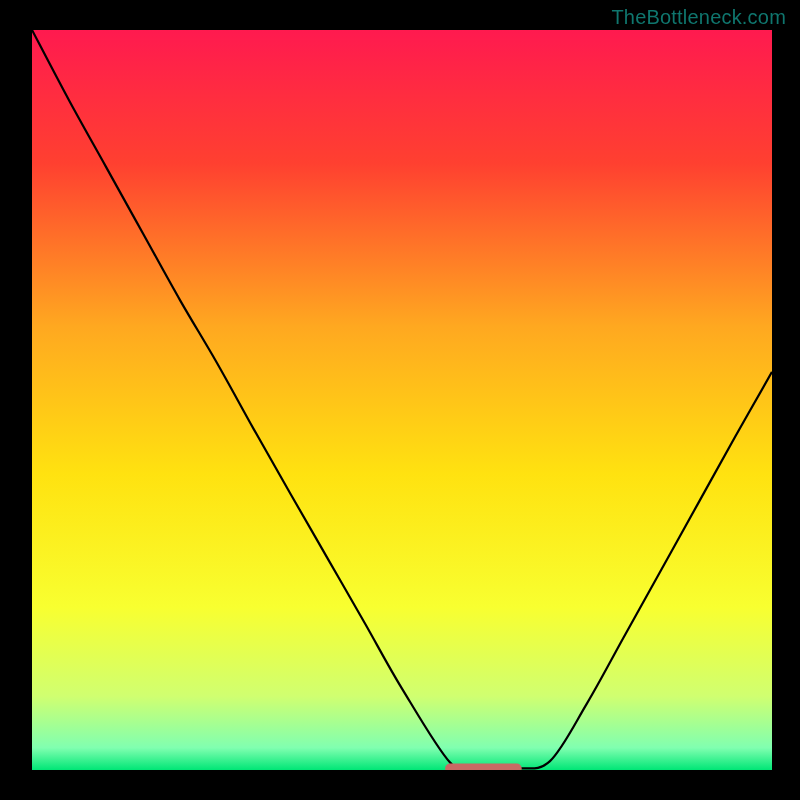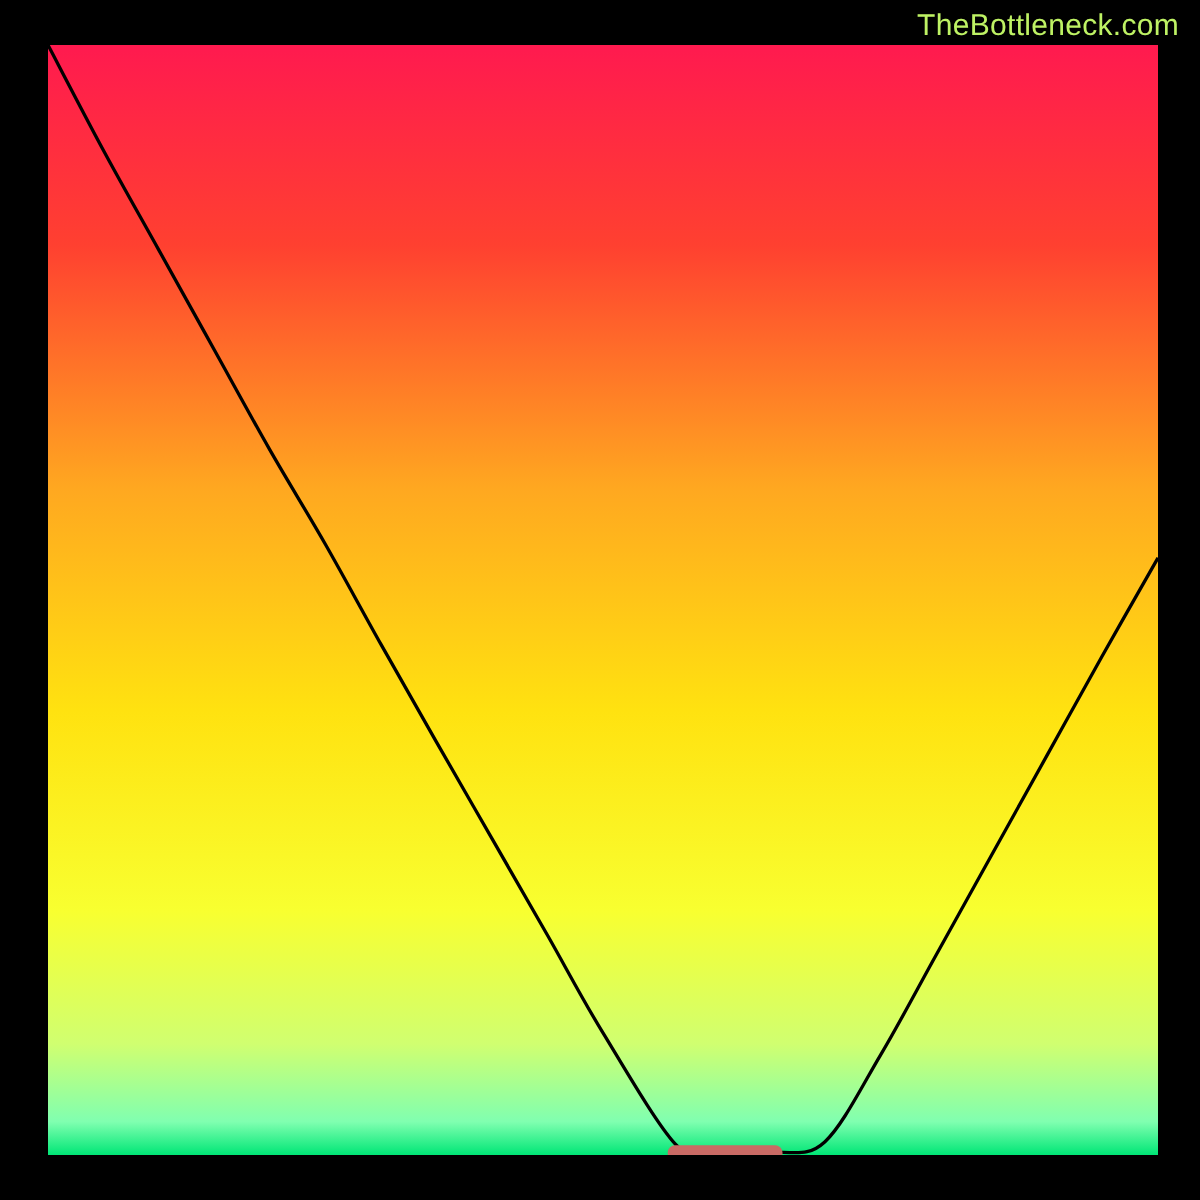--- a/index.html
+++ b/index.html
@@ -8,21 +8,21 @@
     width: 800px;
     height: 800px;
     background: #000;
     font-family: Arial, Helvetica, sans-serif;
     position: relative;
   }
   .attribution {
     position: absolute;
     top: 6px;
     right: 14px;
-    color: #bef264;
+    color: #0f766e;
     font-size: 20px;
     letter-spacing: 0.2px;
     z-index: 10;
   }
   .plot-area {
     position: absolute;
     left: 32px;
     top: 30px;
     width: 740px;
     height: 740px;

